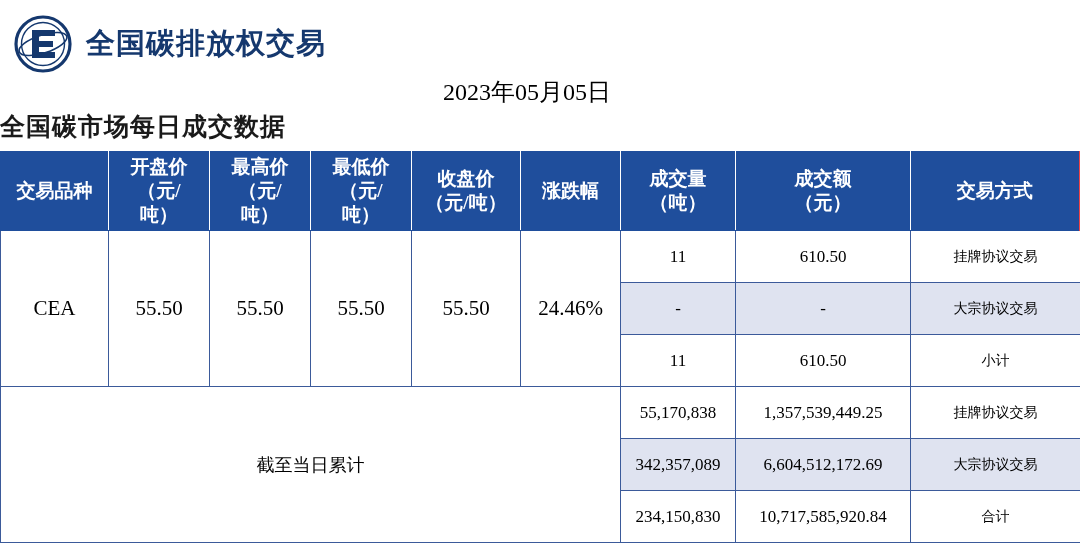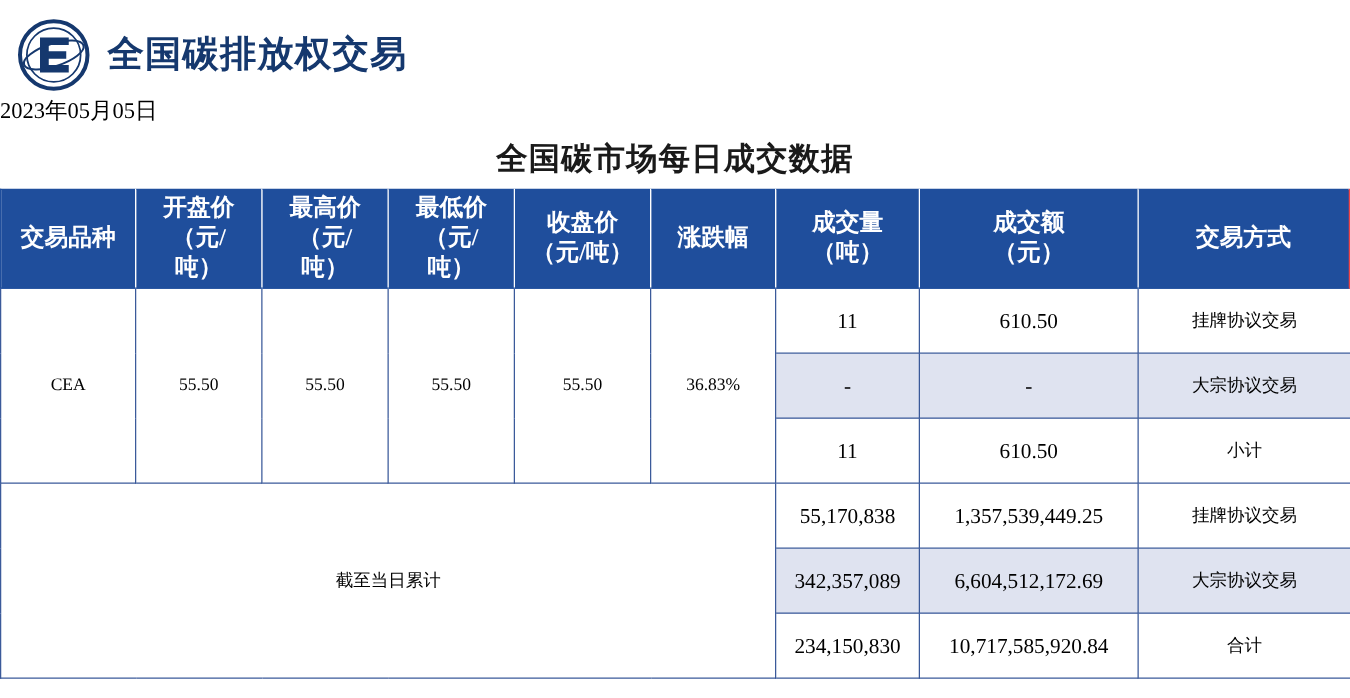--- a/index.html
+++ b/index.html
@@ -38,30 +38,30 @@
   .brand-title {
     font-family: "Liberation Serif", "DejaVu Serif", serif;
     font-size: 29px;
     font-weight: bold;
     color: #15386e;
     letter-spacing: 1px;
     white-space: nowrap;
   }
   
   .date-line {
-    text-align: left;
+    text-align: center;
     padding-right: 26px;
-    font-size: 18px;
+    font-size: 24px;
     color: #000;
     margin-top: 2px;
     height: 24px;
   }
   
   .doc-title {
-    text-align: center;
+    text-align: left;
     font-size: 25px;
     font-weight: bold;
     color: #1a1a1a;
     margin-top: 10px;
     margin-bottom: 8px;
     letter-spacing: 1px;
   }
   
   table.data {
     border-collapse: collapse;
@@ -90,25 +90,25 @@
     border-right: 4px solid #ef4444;
   }
   .num {
     text-align: right;
   }
   tr.alt td {
     background: #dfe3f0;
   }
   .cea-cell, .basic-cell {
     text-align: center;
-    font-size: 14px;
+    font-size: 21px;
   }
   .cum-label {
     text-align: center;
-    font-size: 14px;
+    font-size: 18px;
   }
   .mode-cell {
     text-align: center;
     font-size: 14px;
   }
   .row-h { height: 52px; }
 </style>
 </head>
 <body>
 
@@ -179,21 +179,21 @@
         </th>
       </tr>
     </thead>
     <tbody>
       <tr class="row-h">
         <td class="cea-cell" rowspan="3">CEA</td>
         <td class="basic-cell" rowspan="3">55.50</td>
         <td class="basic-cell" rowspan="3">55.50</td>
         <td class="basic-cell" rowspan="3">55.50</td>
         <td class="basic-cell" rowspan="3">55.50</td>
-        <td class="basic-cell" rowspan="3">36.83%</td>
+        <td class="basic-cell" rowspan="3">24.46%</td>
         <td class="num">11</td>
         <td class="num">610.50</td>
         <td class="mode-cell">挂牌协议交易</td>
       </tr>
       <tr class="row-h alt">
         <td class="num">-</td>
         <td class="num">-</td>
         <td class="mode-cell">大宗协议交易</td>
       </tr>
       <tr class="row-h">

